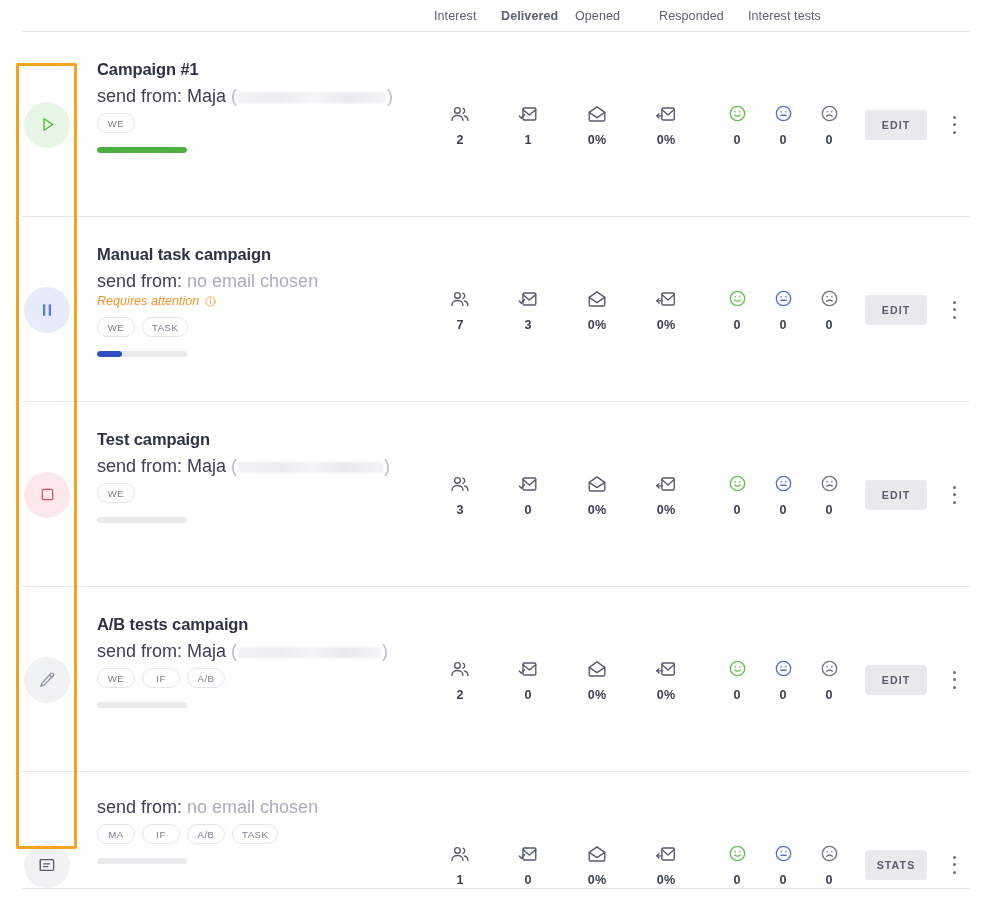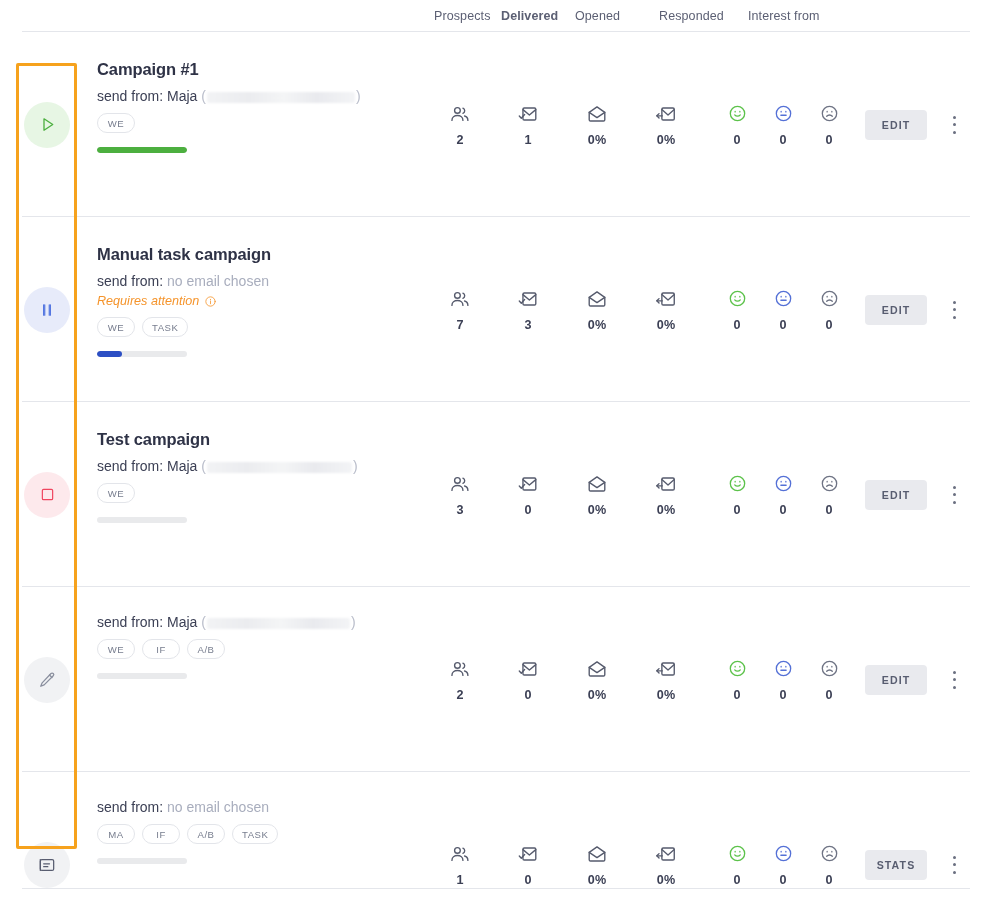--- a/index.html
+++ b/index.html
@@ -97,21 +97,21 @@
   }
   .camp-title {
     font-size: 16.5px;
     font-weight: bold;
     color: #2e3246;
     letter-spacing: -.1px;
     margin-bottom: 10px;
     white-space: nowrap;
   }
   .sendfrom {
-    font-size: 14px;
+    font-size: 18px;
     color: #3c4055;
     margin-bottom: 9px;
     white-space: nowrap;
     line-height: 15px;
   }
   .sendfrom .sf-label { color: #3c4055; }
   .sendfrom .sf-value-muted { color: #a8adbd; }
   .sendfrom .paren { color: #b9bdca; }
   .redacted {
     display: inline-block;
@@ -225,25 +225,25 @@
     background: #e4e6eb;
   }
 </style>
 </head>
 <body>
 
 <div class="app">
 
   <div class="col-header" id="colHeader">
     <div class="hdr-rule"></div>
-  <div class="hdr-label" style="left: 434px;">Prospects</div>
+  <div class="hdr-label" style="left: 434px;">Interest</div>
       <div class="hdr-label" style="left: 501px; font-weight: bold;">Delivered</div>
       <div class="hdr-label" style="left: 575px; text-align: right;">Opened</div>
       <div class="hdr-label" style="left: 659px;">Responded</div>
-      <div class="hdr-label" style="left: 748px;">Interest from</div>
+      <div class="hdr-label" style="left: 748px;">Interest tests</div>
     </div>
 
   <div class="rows" id="rows">
       <div class="row">
         <div class="status-cell">
           <div class="status-circle" style="background:#e7f6e4">
             <svg width="21" height="21" viewBox="0 0 24 24" fill="none" stroke="#4caf3f" stroke-width="1.5" stroke-linecap="round" stroke-linejoin="round">
               <path d="M8 5.5 18 12 8 18.5z"></path>
             </svg>
           </div>
@@ -552,20 +552,21 @@
       <div class="row">
         <div class="status-cell">
           <div class="status-circle" style="background:#f1f2f4">
             <svg width="20" height="20" viewBox="0 0 24 24" fill="none" stroke="#8a8f9e" stroke-width="1.5" stroke-linecap="round" stroke-linejoin="round">
               <path d="M16.8 4.2a1.9 1.9 0 0 1 2.7 2.7L8.6 17.8 4.5 19.5l1.7-4.1z"></path>
               <path d="M15 6l3 3"></path>
             </svg>
           </div>
         </div>
         <div class="info">
+          <div class="camp-title">A/B tests campaign</div>
           <div class="sendfrom"><span class="sf-label">send from:</span> <span>Maja</span> <span class="paren">(</span><span class="redacted" style="width:143px"></span><span class="paren">)</span></div>
           <div class="tags">
             <div class="tag">WE</div>
             <div class="tag">IF</div>
             <div class="tag">A/B</div>
           </div>
           <div class="progress">
             <div class="bar" style="width:0%;background:#e9eaec"></div>
           </div>
         </div>

